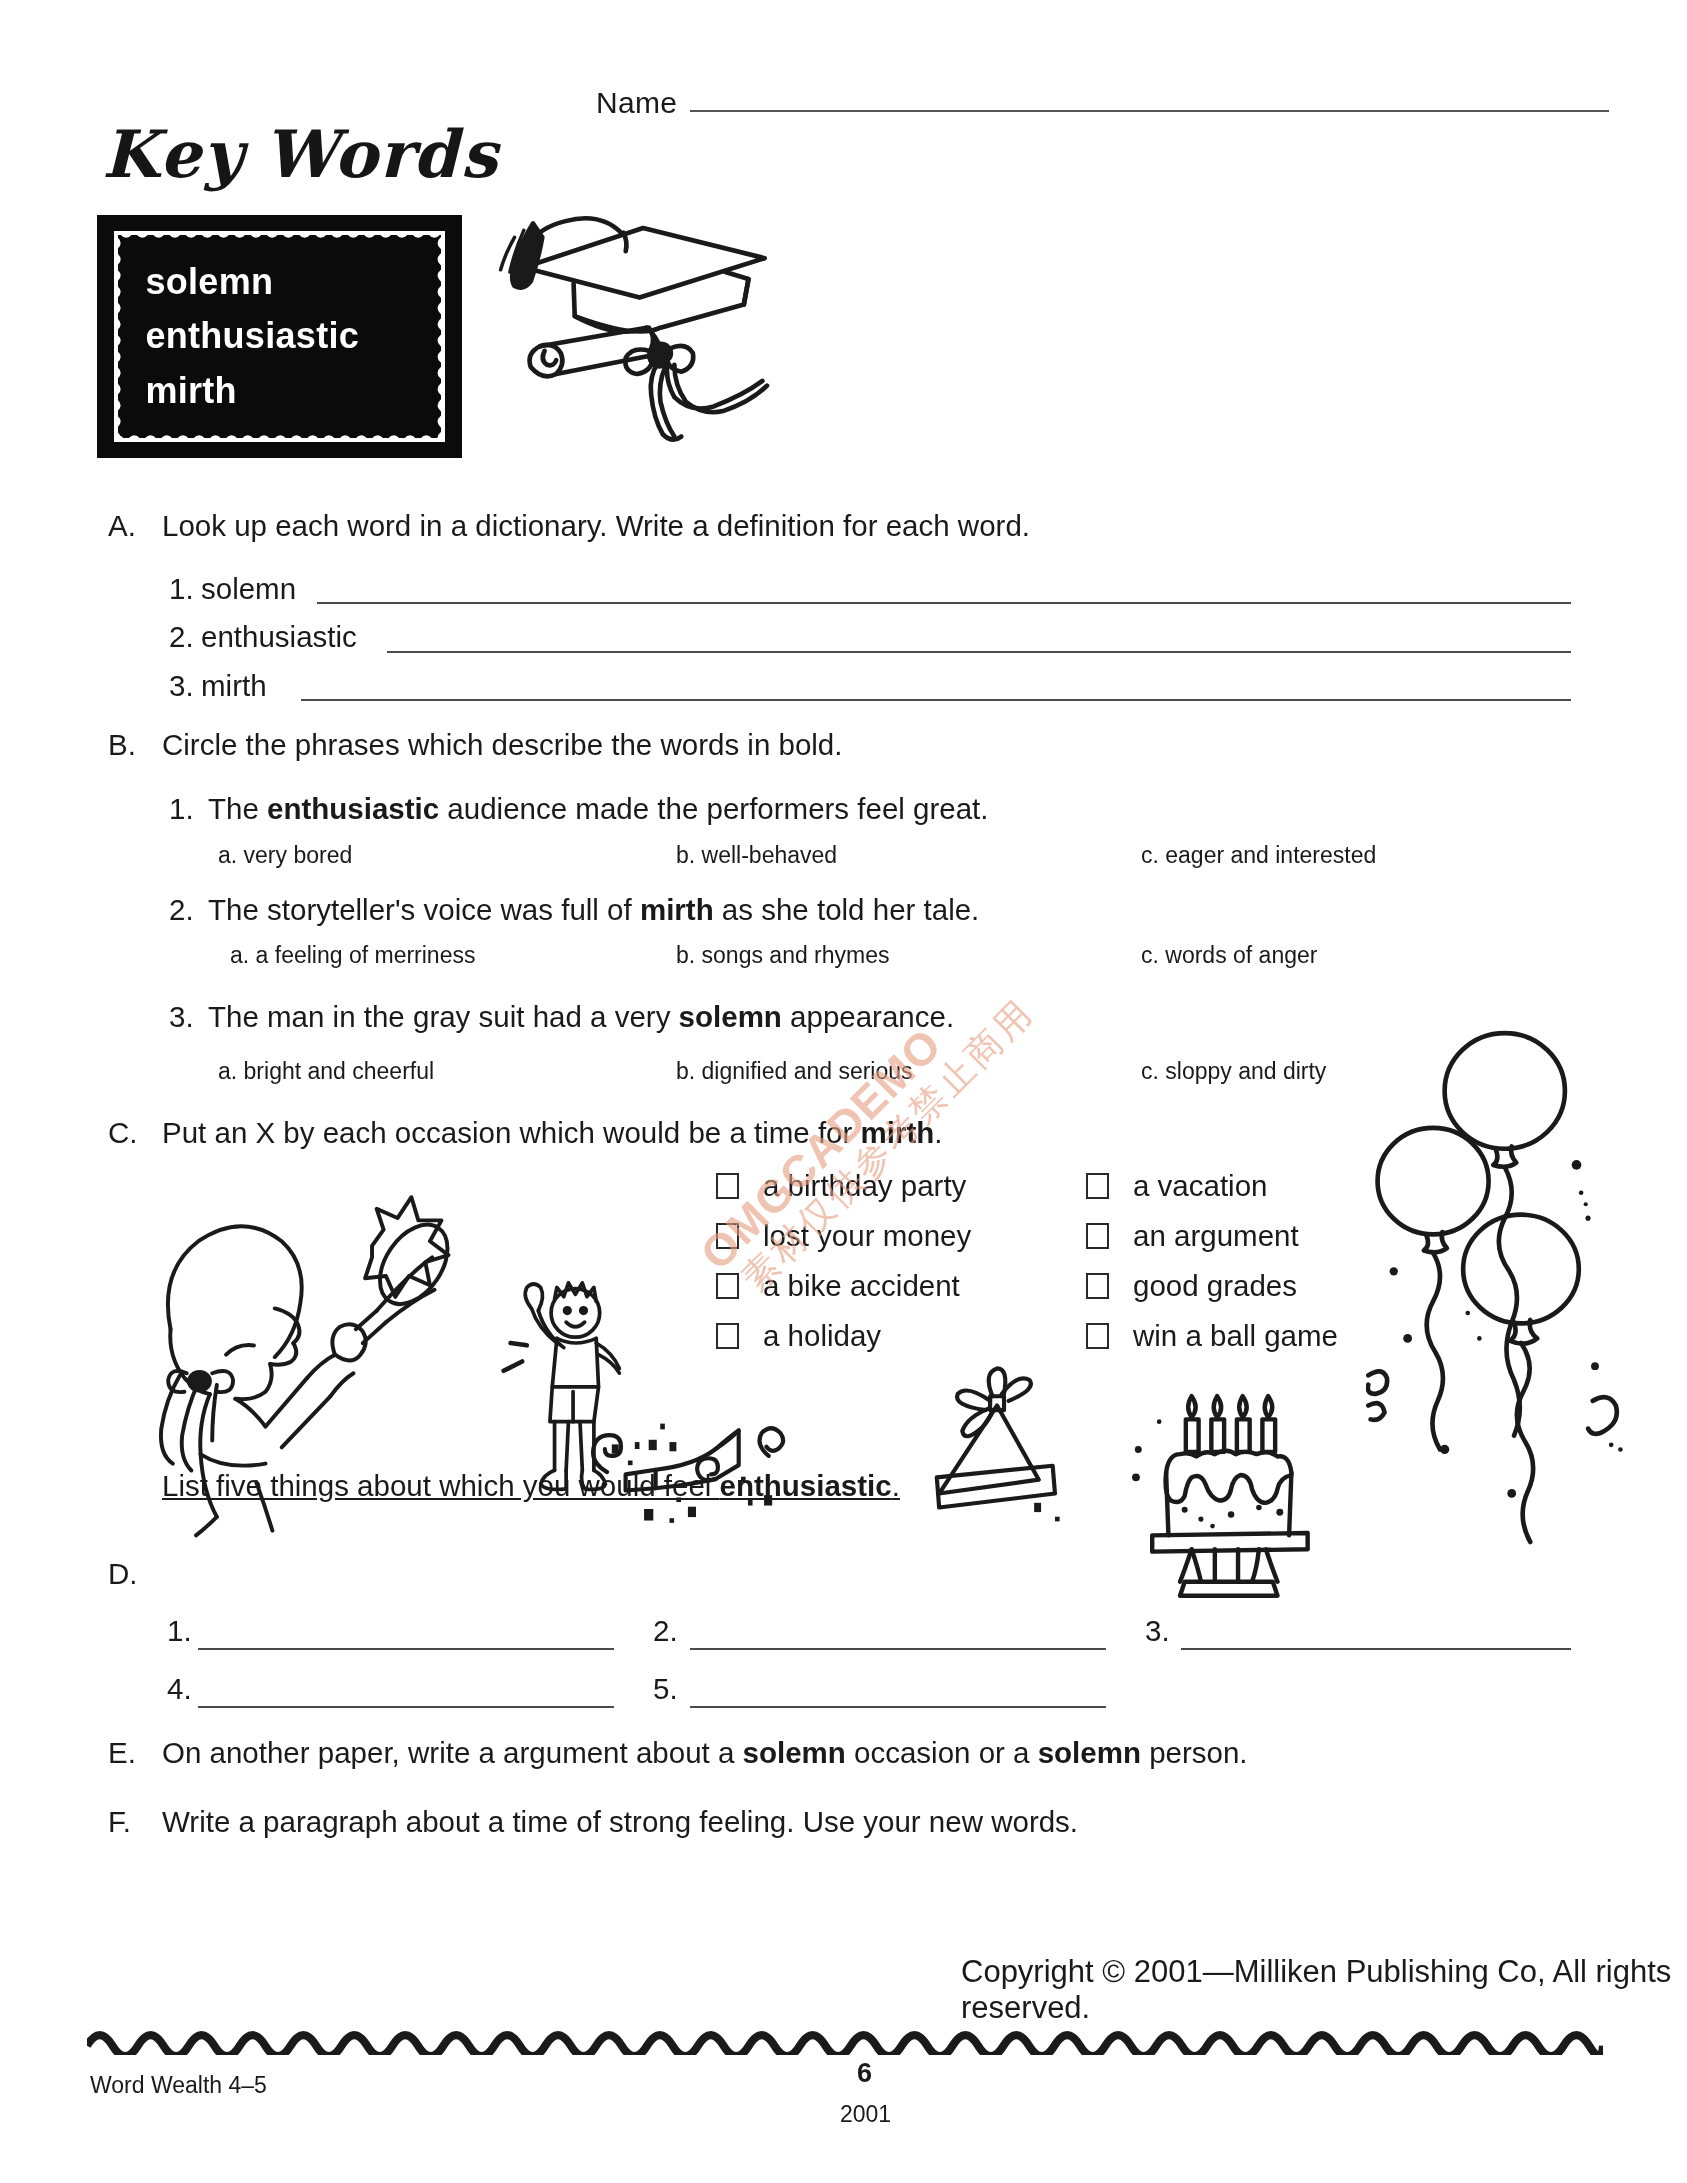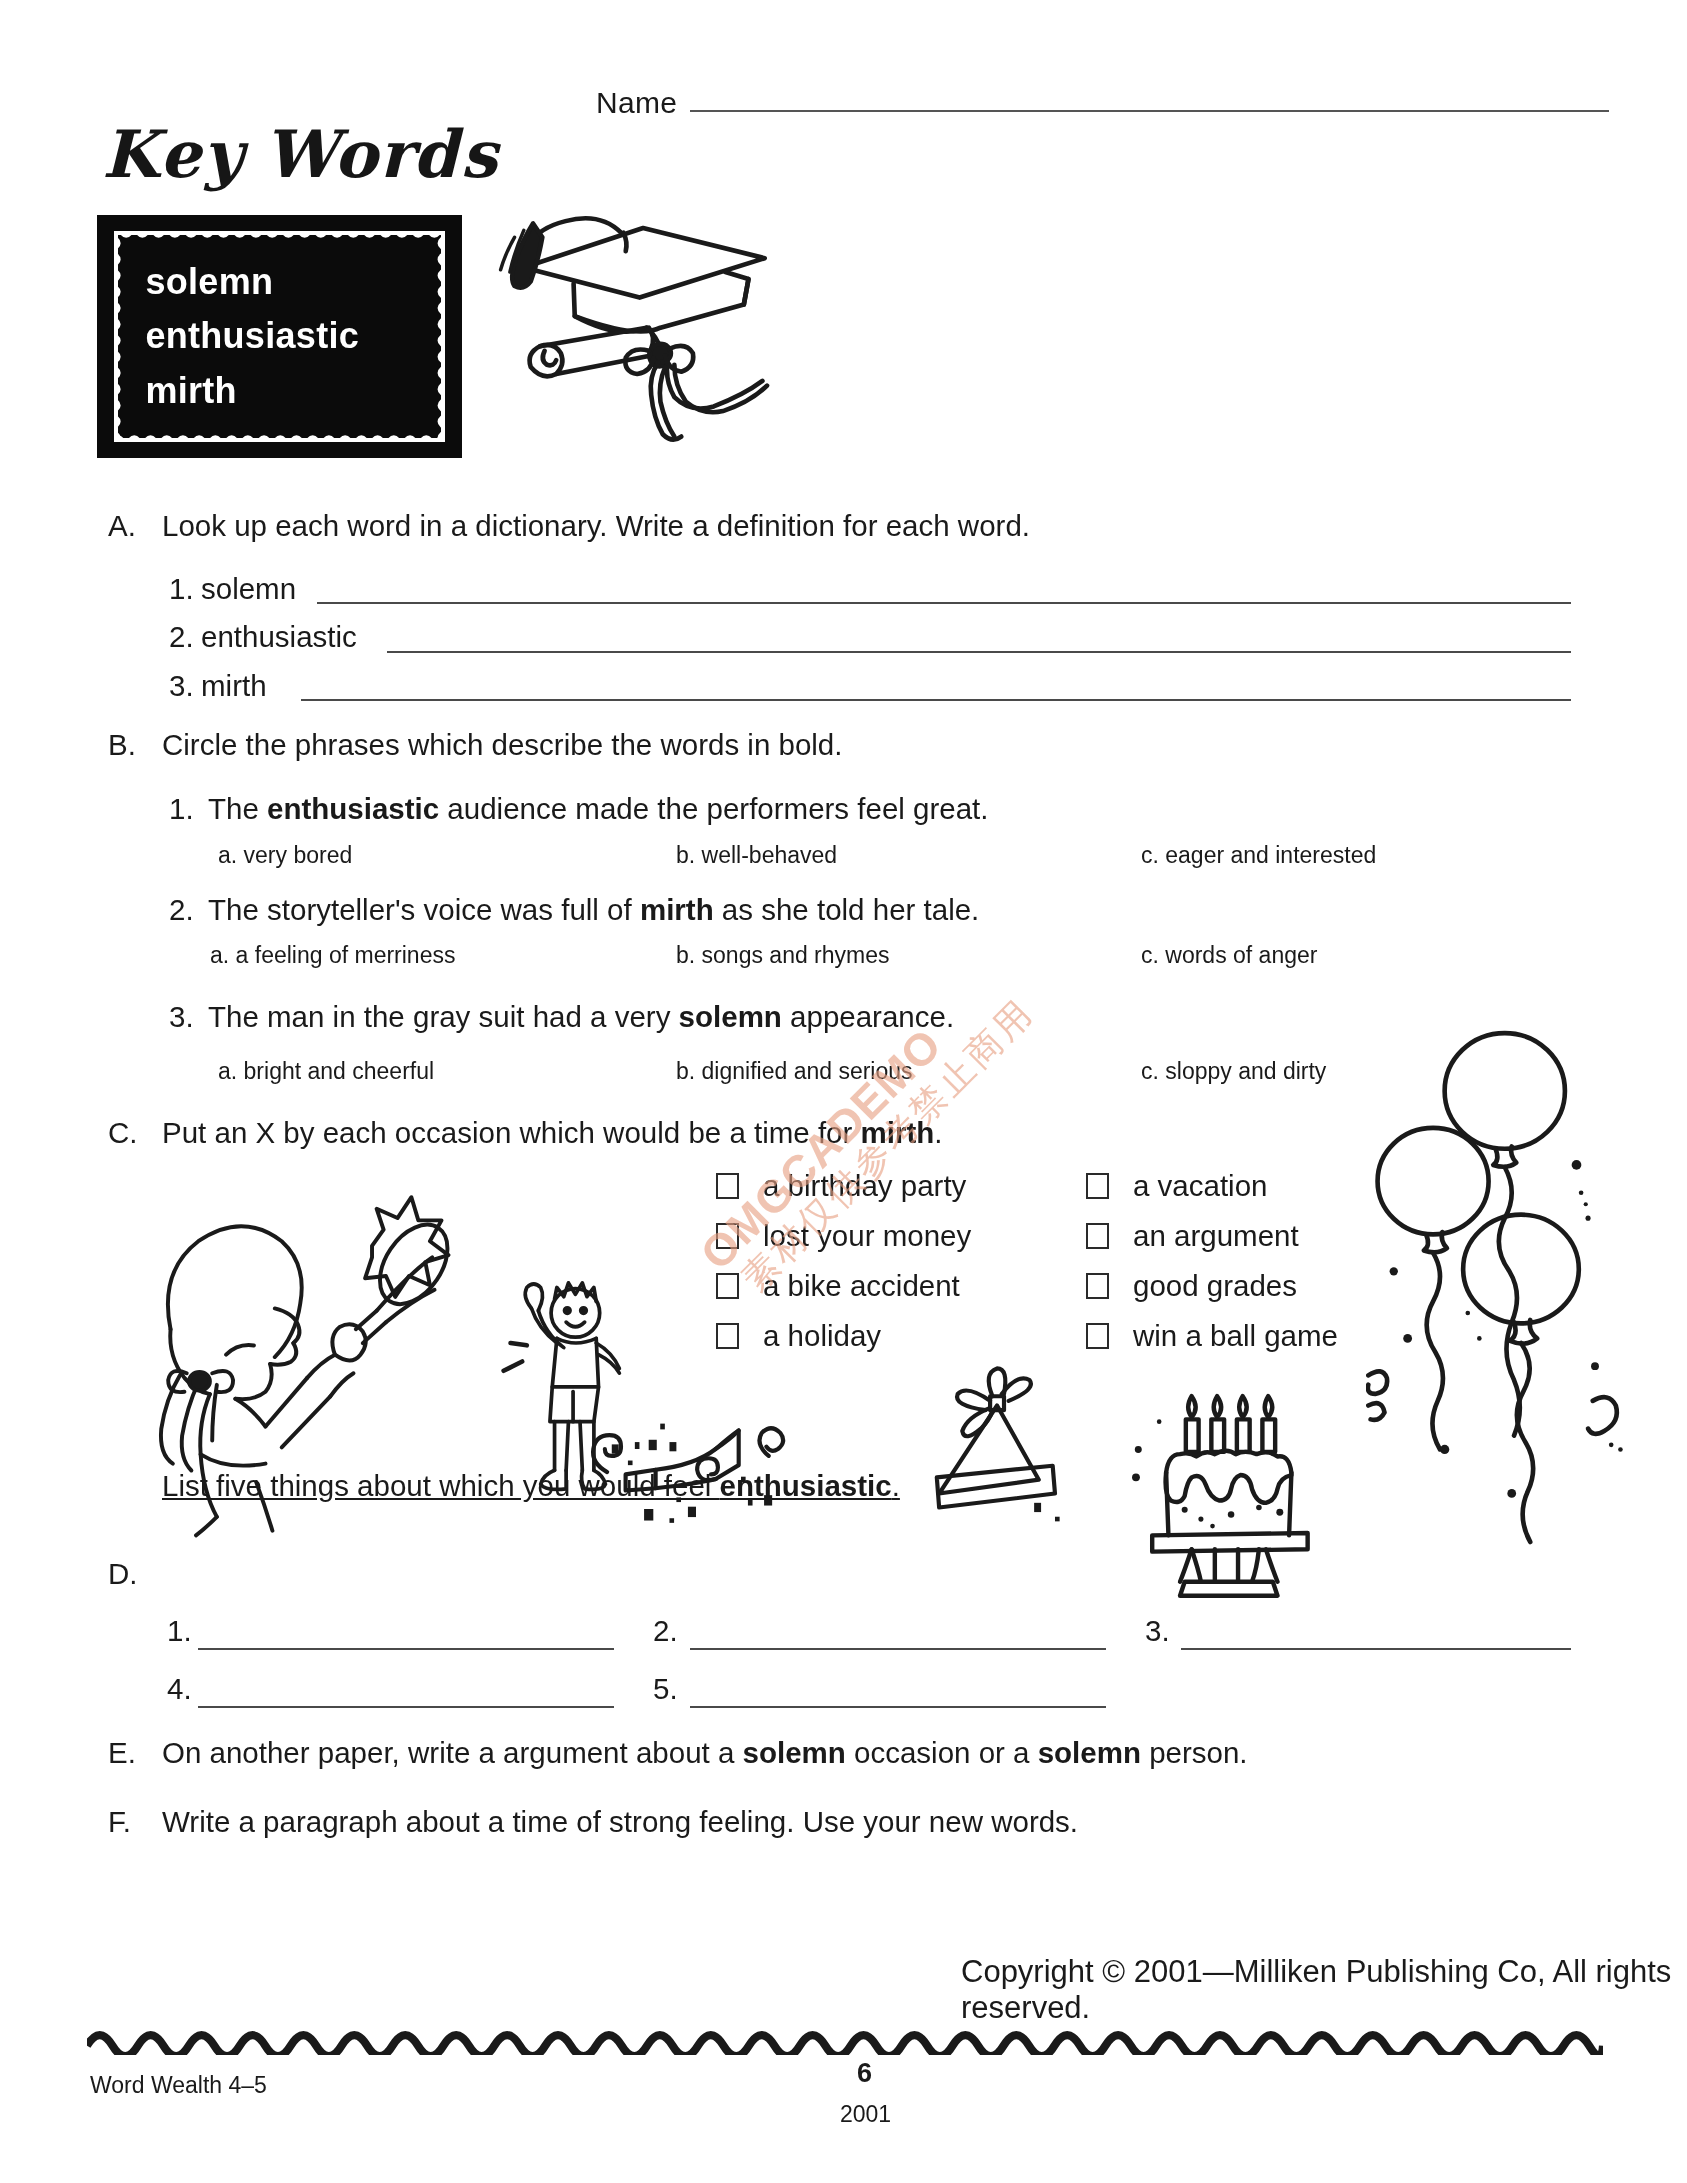--- a/index.html
+++ b/index.html
@@ -217,21 +217,21 @@
 <div class="section-text" style="left:162px; top:728px;">Circle the phrases which describe the words in bold.</div>
 
 <div class="qnum" style="left:169px; top:792px;">1.</div>
 <div class="section-text" style="left:208px; top:792px; white-space:nowrap;"><span>The </span><span class="bold">enthusiastic</span><span> audience made the performers feel great.</span></div>
 <div class="opt" style="left:218px; top:842px;">a. very bored</div>
 <div class="opt" style="left:676px; top:842px;">b. well-behaved</div>
 <div class="opt" style="left:1141px; top:842px;">c. eager and interested</div>
 
 <div class="qnum" style="left:169px; top:893px;">2.</div>
 <div class="section-text" style="left:208px; top:893px; white-space:nowrap;"><span>The storyteller's voice was full of </span><span class="bold">mirth</span><span> as she told her tale.</span></div>
-<div class="opt" style="left:210px; top:942px;">a. a feeling of merriness</div>
+<div class="opt" style="left:230px; top:942px;">a. a feeling of merriness</div>
 <div class="opt" style="left:676px; top:942px;">b. songs and rhymes</div>
 <div class="opt" style="left:1141px; top:942px;">c. words of anger</div>
 
 <div class="qnum" style="left:169px; top:1000px;">3.</div>
 <div class="section-text" style="left:208px; top:1000px; white-space:nowrap;"><span>The man in the gray suit had a very </span><span class="bold">solemn</span><span> appearance.</span></div>
 <div class="opt" style="left:218px; top:1058px;">a. bright and cheerful</div>
 <div class="opt" style="left:676px; top:1058px;">b. dignified and serious</div>
 <div class="opt" style="left:1141px; top:1058px;">c. sloppy and dirty</div>
 
 <div class="section-letter" style="left:108px; top:1116px;">C.</div>

